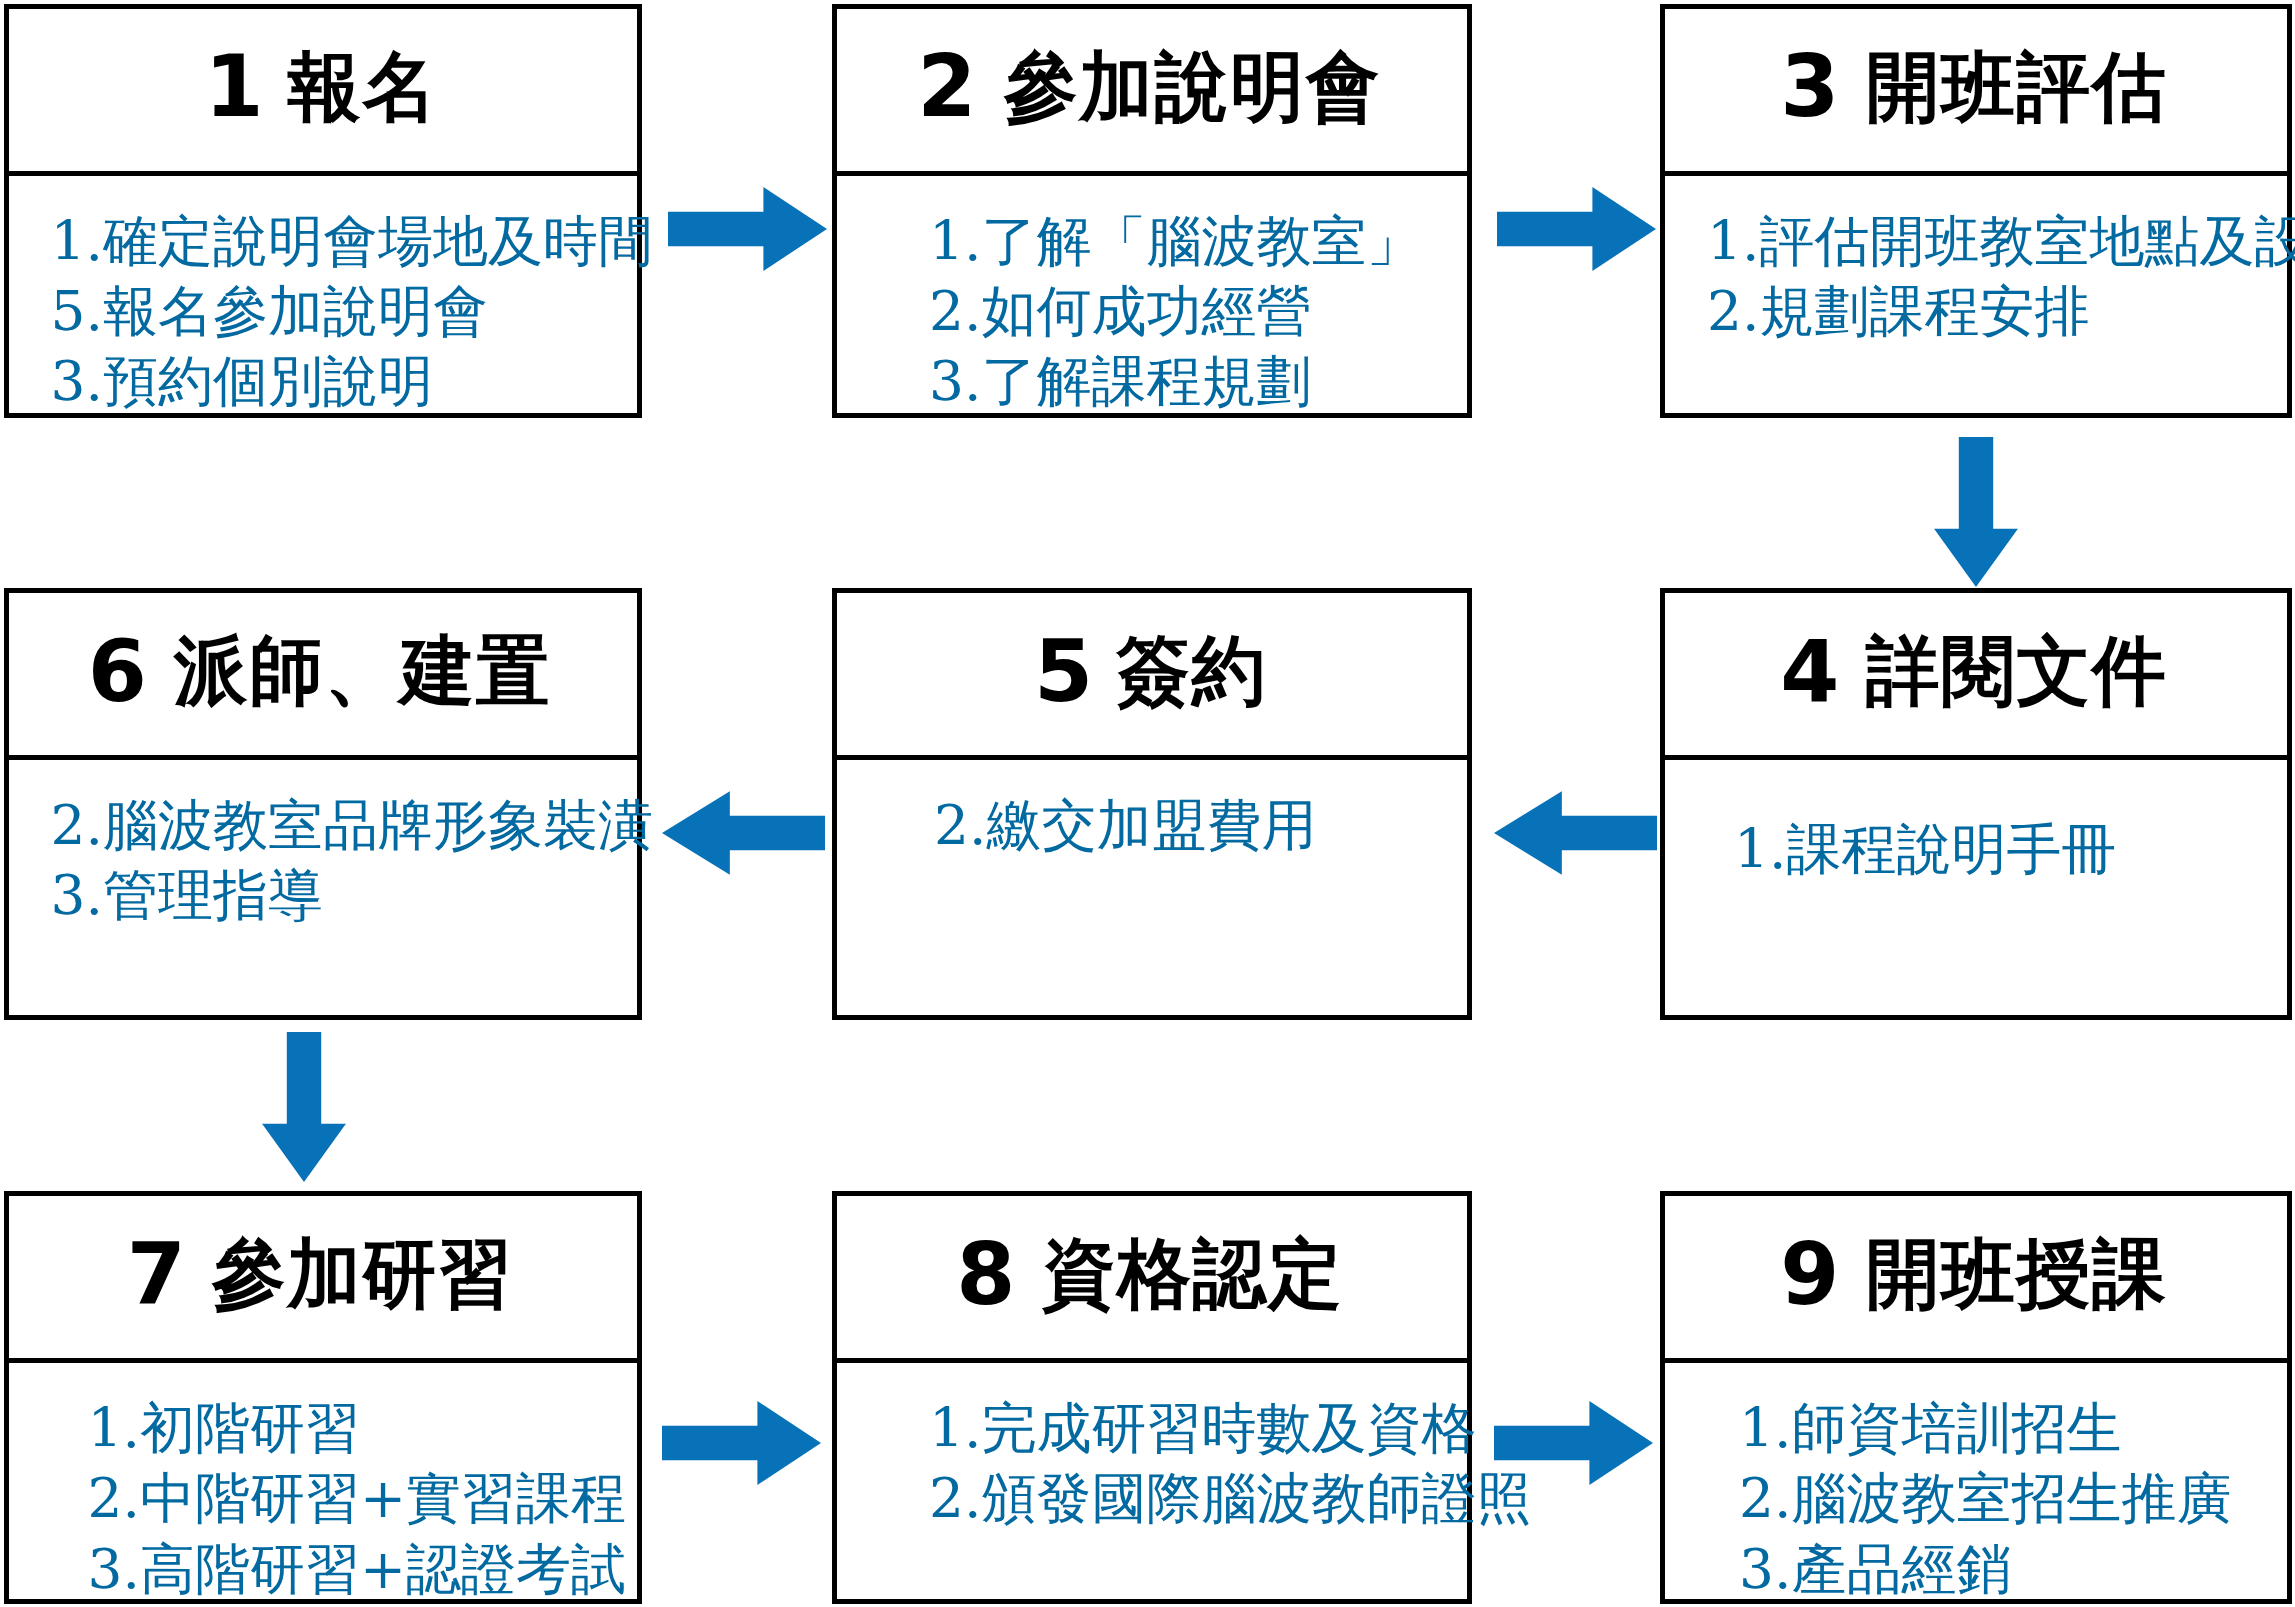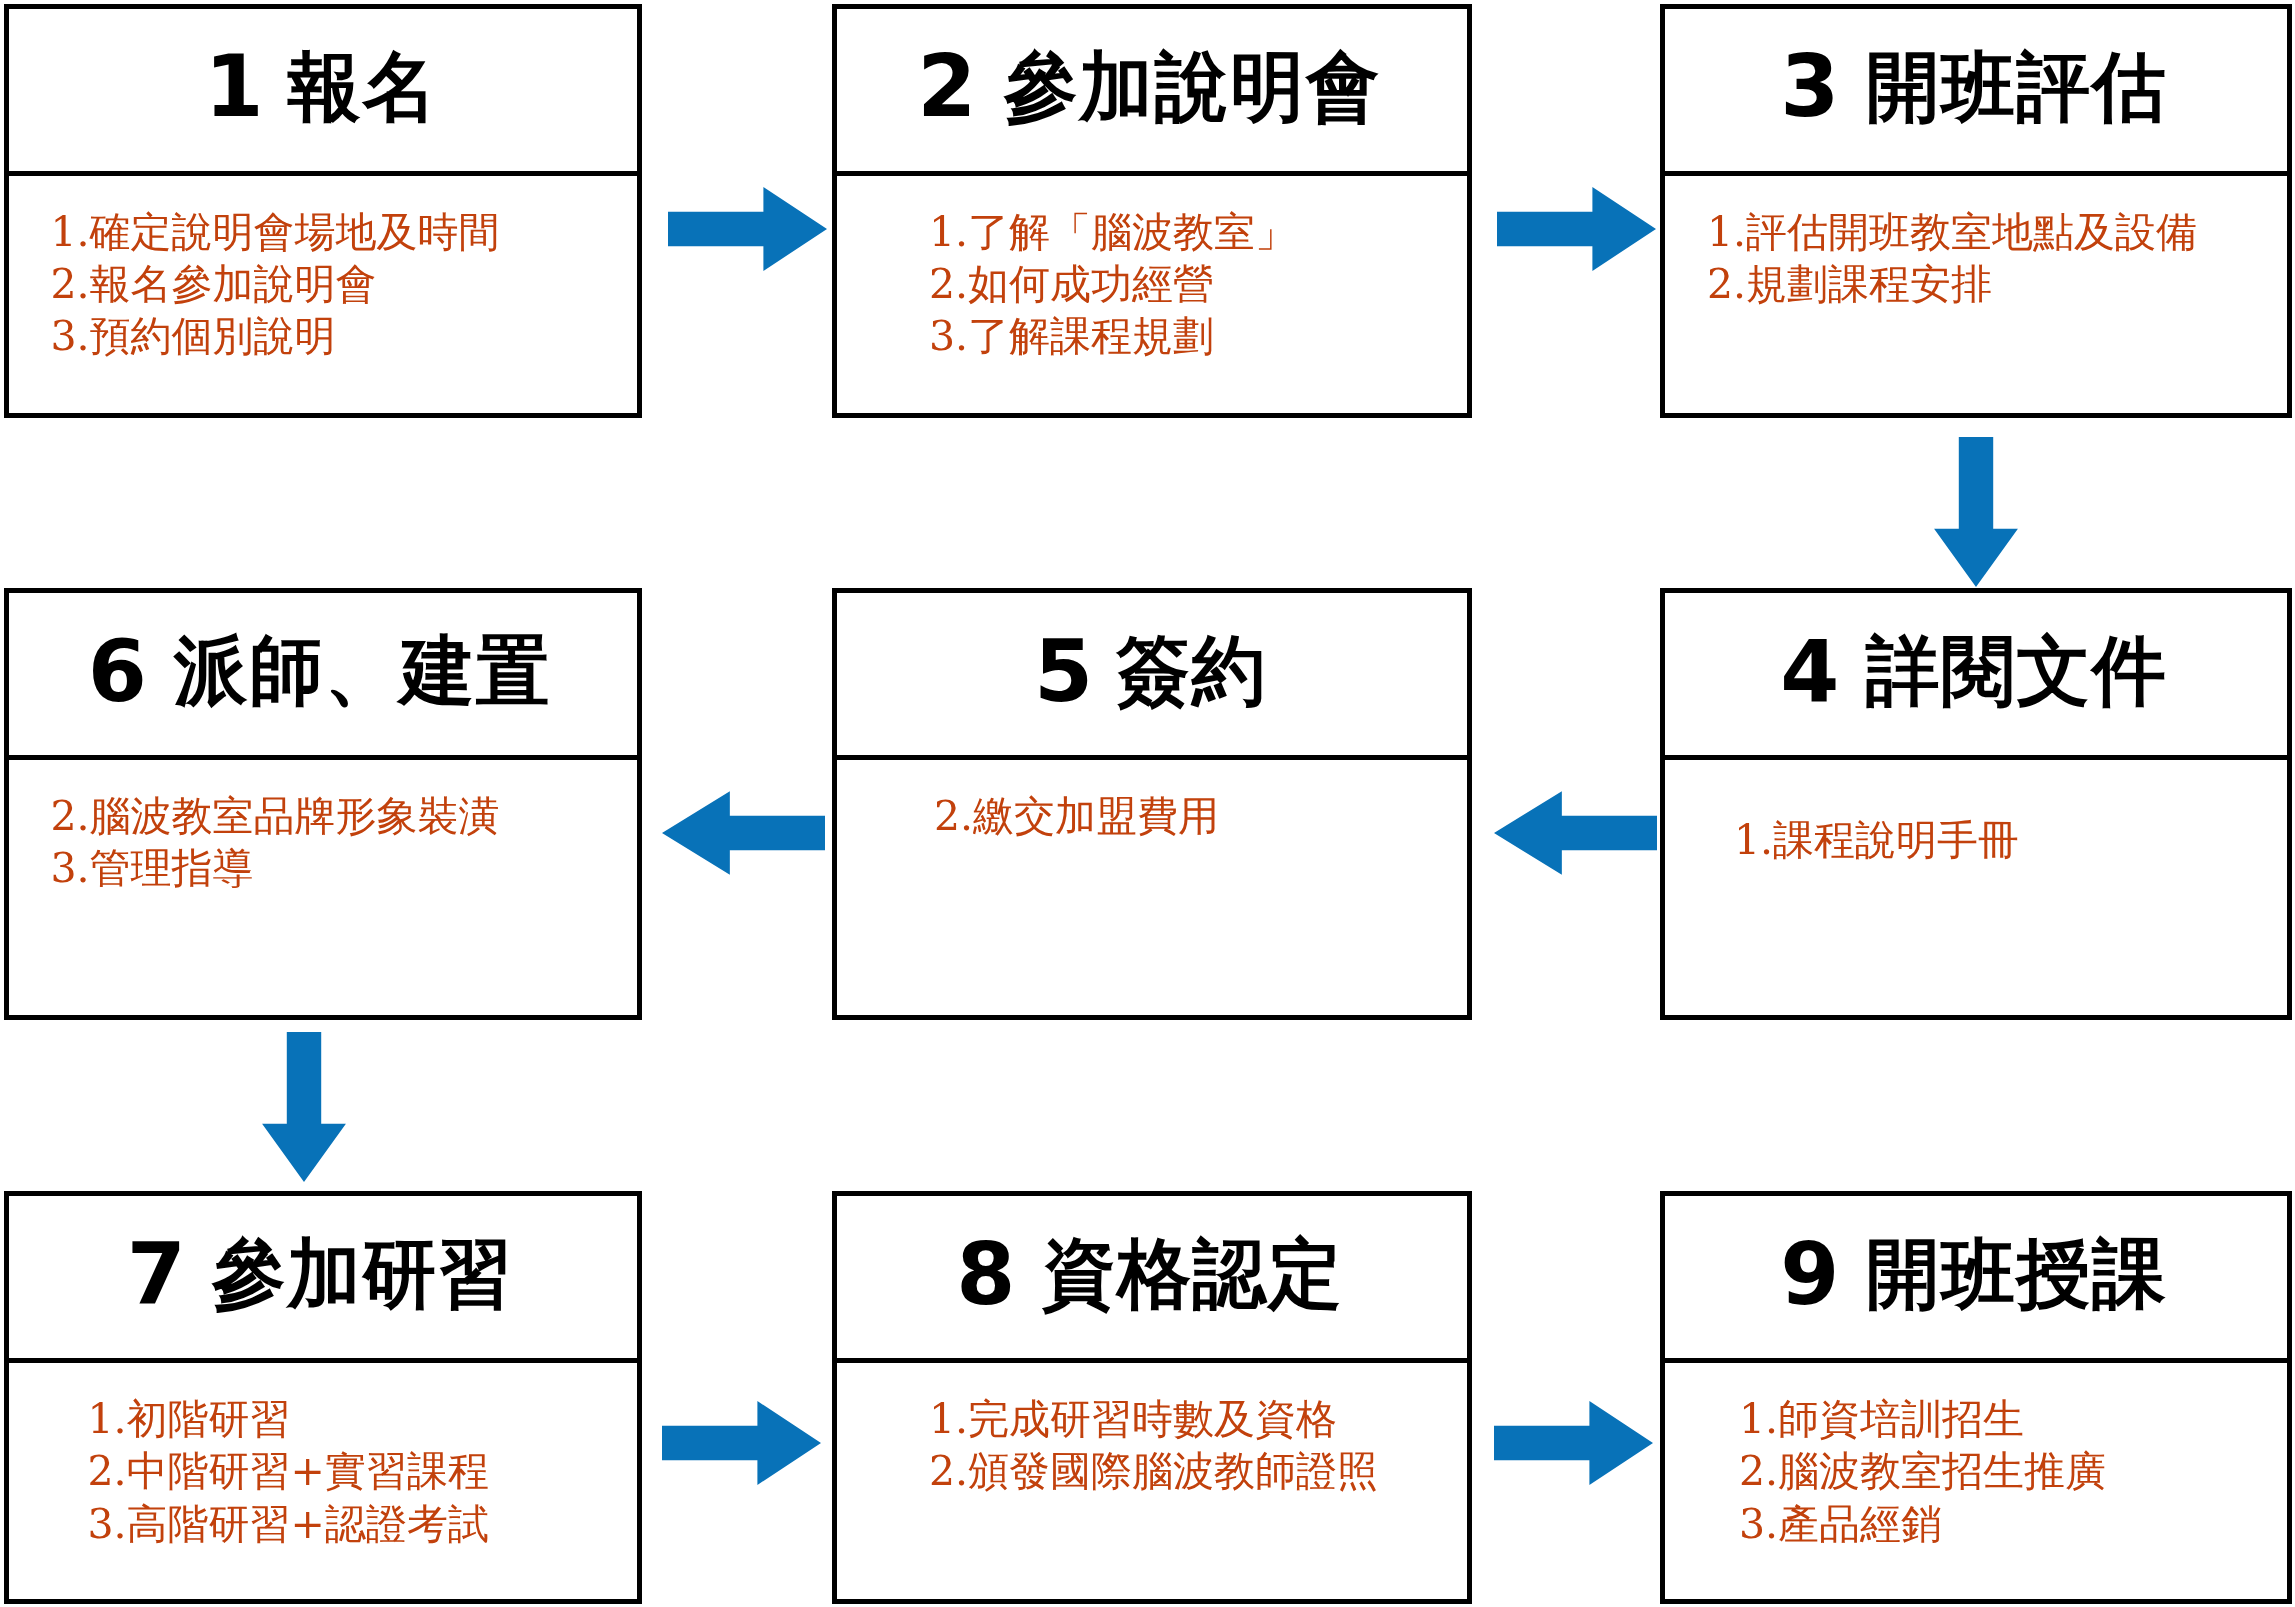--- a/index.html
+++ b/index.html
@@ -65,23 +65,23 @@
     align-items: flex-start;
   }
   .step-list {
     margin: 0 auto 0 0;
     padding: 0;
     list-style: none;
     width: 100%;
   }
   .step-list li {
     font-family: "DejaVu Serif", "Liberation Serif", serif;
-    font-size: 41px;
+    font-size: 55px;
     line-height: 1.28;
-    color: #c2410c;
+    color: #0369a1;
     white-space: nowrap;
     letter-spacing: 0px;
   }
   
   .indent-48 .step-list li { padding-left: 42px; }
   .indent-70 .step-list li { padding-left: 92px; }
   .indent-90 .step-list li { padding-left: 79px; }
   .indent-110 .step-list li { padding-left: 97px; }
   .indent-130 .step-list li { padding-left: 74px; }
   .indent-150 .step-list li { padding-left: 69px; margin-top: 24px; }
@@ -98,21 +98,21 @@
 <div id="flow">
 
   <div class="step-box indent-48" style="left:3.5px; top:3.5px; width:638px; height:414px;">
     <div class="step-header">
       <span class="step-num">1</span>
       <span class="step-title">報名</span>
     </div>
     <div class="step-body">
       <ul class="step-list">
         <li>1.確定說明會場地及時間</li>
-        <li>2.報名參加說明會</li>
+        <li>5.報名參加說明會</li>
         <li>3.預約個別說明</li>
       </ul>
     </div>
   </div>
 
   <div class="arrow" style="left:668px; top:187px; width:159px; height:84px;">
     <svg width="159" height="84" viewBox="0 0 180 95" xmlns="http://www.w3.org/2000/svg">
       <polygon points="0,28 108,28 108,0 180,47.5 108,95 108,67 0,67" fill="#0872B8"></polygon>
     </svg>
   </div>

